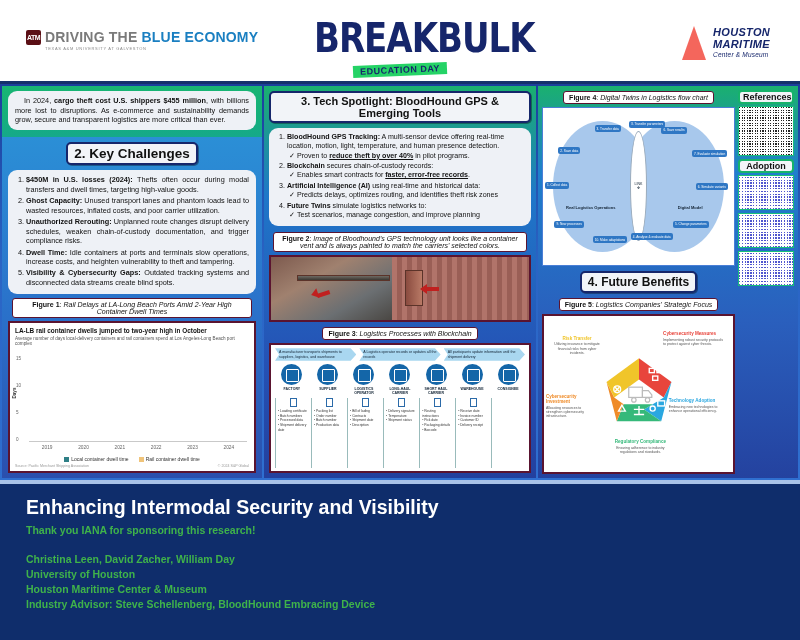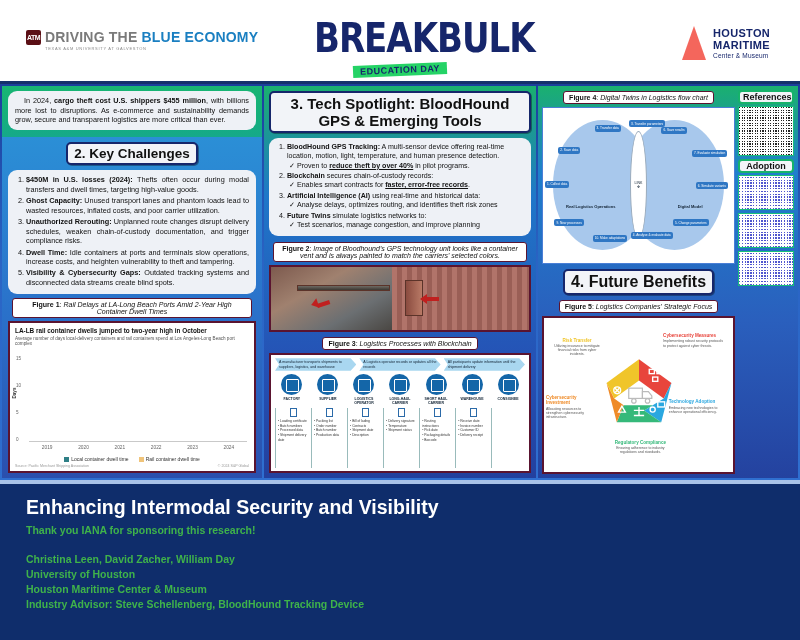--- a/index.html
+++ b/index.html
@@ -34,21 +34,21 @@
     font-size:34px; font-weight:bold; color:#16266b;
     letter-spacing:-1px; line-height:0.95;
     transform: scaleY(1.22); transform-origin: top center;
   }
   .bb-ribbon {
     display:inline-block; background:#25d366; color:#16266b;
     font-size:9px; font-weight:bold; letter-spacing:0.5px;
     padding:1px 7px; margin-top:14px; transform: rotate(-2.5deg);
   }
 
-  .logo-hmcm { position:absolute; right:30px; top:26px; display:flex; align-items:center; }
+  .logo-hmcm { position:absolute; right:30px; top:26px; display:flex; align-items:flex-start;font-style:italic; }
   .hmcm-sail { width:0;height:0; border-left:12px solid transparent;
                border-right:12px solid transparent; border-bottom:34px solid #f4665c; margin-right:7px;}
   .hmcm-txt { line-height:1.12; }
   .hmcm-1 { font-size:11px; font-weight:bold; color:#16266b; letter-spacing:0.3px;}
   .hmcm-2 { font-size:11px; font-weight:bold; color:#16266b; letter-spacing:0.3px;}
   .hmcm-3 { font-size:6.5px; color:#16266b; letter-spacing:0.2px; }
 
   
   .body-area {
     position:absolute; left:0; top:84px; width:800px; height:396px;
@@ -599,36 +599,36 @@
               </div>
             <div class="ch-foot">
               <span>Source: Pacific Merchant Shipping Association</span>
               <span>© 2024 S&amp;P Global</span>
             </div>
           </div>
         </div>
       </div>
 
       <div class="col2">
-        <div class="sec-title" style="font-size:15px;">3. Tech Spotlight: BloodHound GPS &amp; Emerging Tools</div>
+        <div class="sec-title" style="font-size:11px;">3. Tech Spotlight: BloodHound GPS &amp; Emerging Tools</div>
         <div class="card2">
           <ol>
             <li><b>BloodHound GPS Tracking:</b> A multi-sensor device offering real-time location, motion, light, temperature, and human presence detection.
               <ul class="chk">
                   <li>Proven to <span class="ulne">reduce theft by over 40%</span> in pilot programs.</li>
                 </ul>
             </li>
             <li><b>Blockchain</b> secures chain-of-custody records:
               <ul class="chk">
                   <li>Enables smart contracts for <span class="ulne">faster, error-free records</span>.</li>
                 </ul>
             </li>
             <li><b>Artificial Intelligence (AI)</b> using real-time and historical data:
               <ul class="chk">
-                  <li>Analyse delays, optimizes routing, and identifies theft risk zones</li>
+                  <li>Predicts delays, optimizes routing, and identifies theft risk zones</li>
                 </ul>
             </li>
             <li><b>Future Twins</b> simulate logistics networks to:
               <ul class="chk">
                   <li>Test scenarios, manage congestion, and improve planning</li>
                 </ul>
             </li>
           </ol>
         </div>
 
@@ -777,21 +777,21 @@
                     <div class="twin-lbl" style="left: 78%; top: 27%; max-width: 22%;">7. Evaluate simulation</div>
                     <div class="twin-lbl" style="left: 80%; top: 48%; max-width: 22%;">6. Simulate variants</div>
                     <div class="twin-lbl" style="left: 68%; top: 72%; max-width: 22%;">5. Change parameters</div>
                     <div class="twin-lbl" style="left: 46%; top: 80%; max-width: 22%;">4. Analyse &amp; evaluate data</div>
                     <div class="twin-lbl" style="left: 26%; top: 82%; max-width: 22%;">10. Make adaptations</div>
                     <div class="twin-lbl" style="left: 6%; top: 72%; max-width: 22%;">9. New processes</div>
                   </div>
               </div>
             </div>
 
-            <div class="sec-title" style="font-size:16px; margin-top:5px;">4. Future Benefits</div>
+            <div class="sec-title" style="font-size:12px; margin-top:5px;">4. Future Benefits</div>
 
             <div class="fig-cap" style="margin-top:0;">
               <b>Figure 5</b>: <i>Logistics Companies' Strategic Focus</i>
             </div>
 
             <div class="fig5-box">
               <svg class="pent" width="86" height="82" viewBox="0 0 100 96">
                 <path d="M50 4 L92 34 L76 84 L24 84 L8 34 Z" fill="none" stroke="none"></path>
                 <path d="M50 6 L88 34 L79 52 L50 31 Z" fill="#e8453c"></path>
                 <path d="M88 34 L76 80 L56 66 L79 52 Z" fill="#2aa7e0"></path>
@@ -863,17 +863,17 @@
     </div>
   </div>
 
   <div class="footer">
     <div class="ft-title">Enhancing Intermodal Security and Visibility</div>
     <div class="ft-thanks">Thank you IANA for sponsoring this research!</div>
     <div class="ft-lines">
       <div>Christina Leen, David Zacher, William Day</div>
       <div>University of Houston</div>
       <div>Houston Maritime Center &amp; Museum</div>
-      <div>Industry Advisor: Steve Schellenberg, BloodHound Tracking Device</div>
+      <div>Industry Advisor: Steve Schellenberg, BloodHound Embracing Device</div>
     </div>
 
   </div>
 </div>
 
 </body></html>

